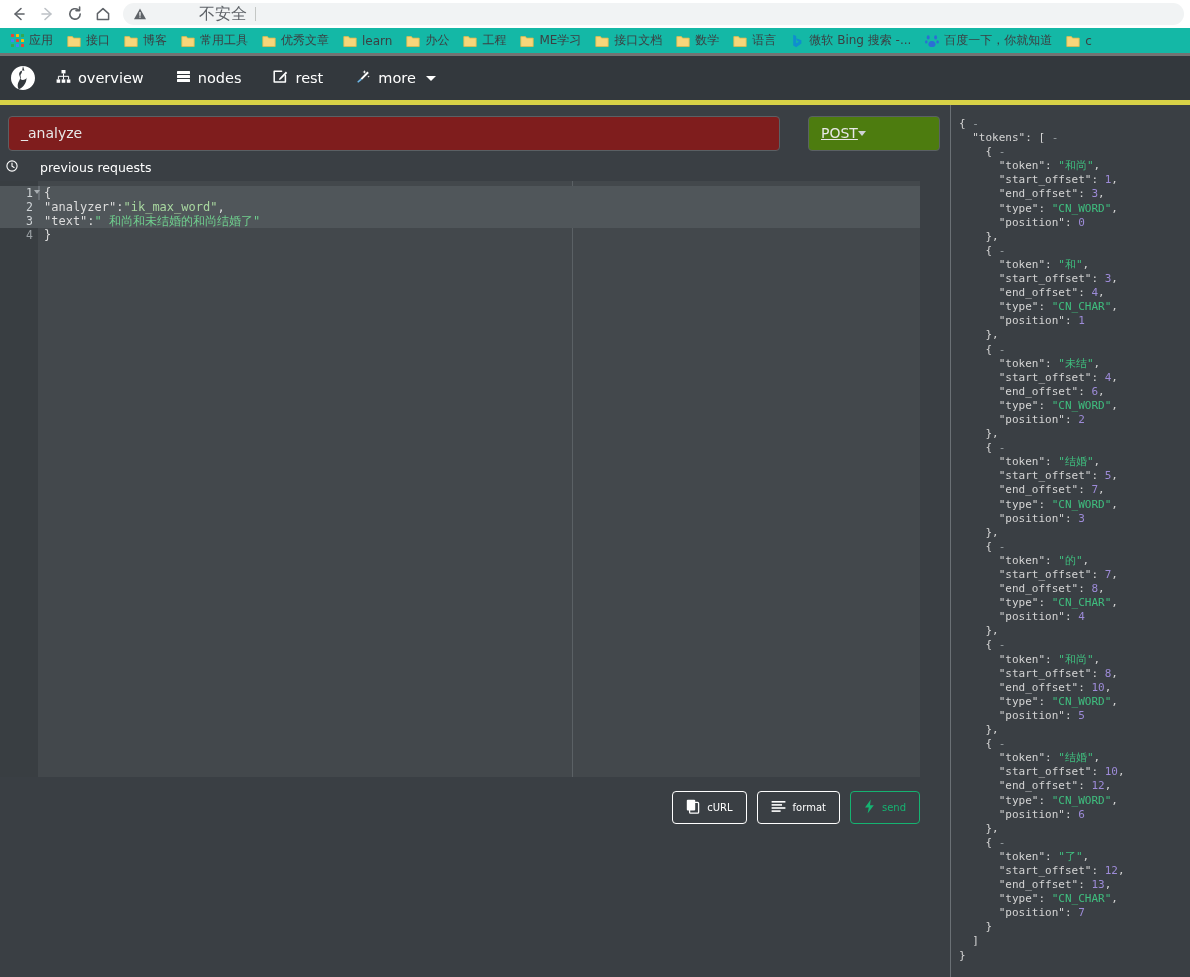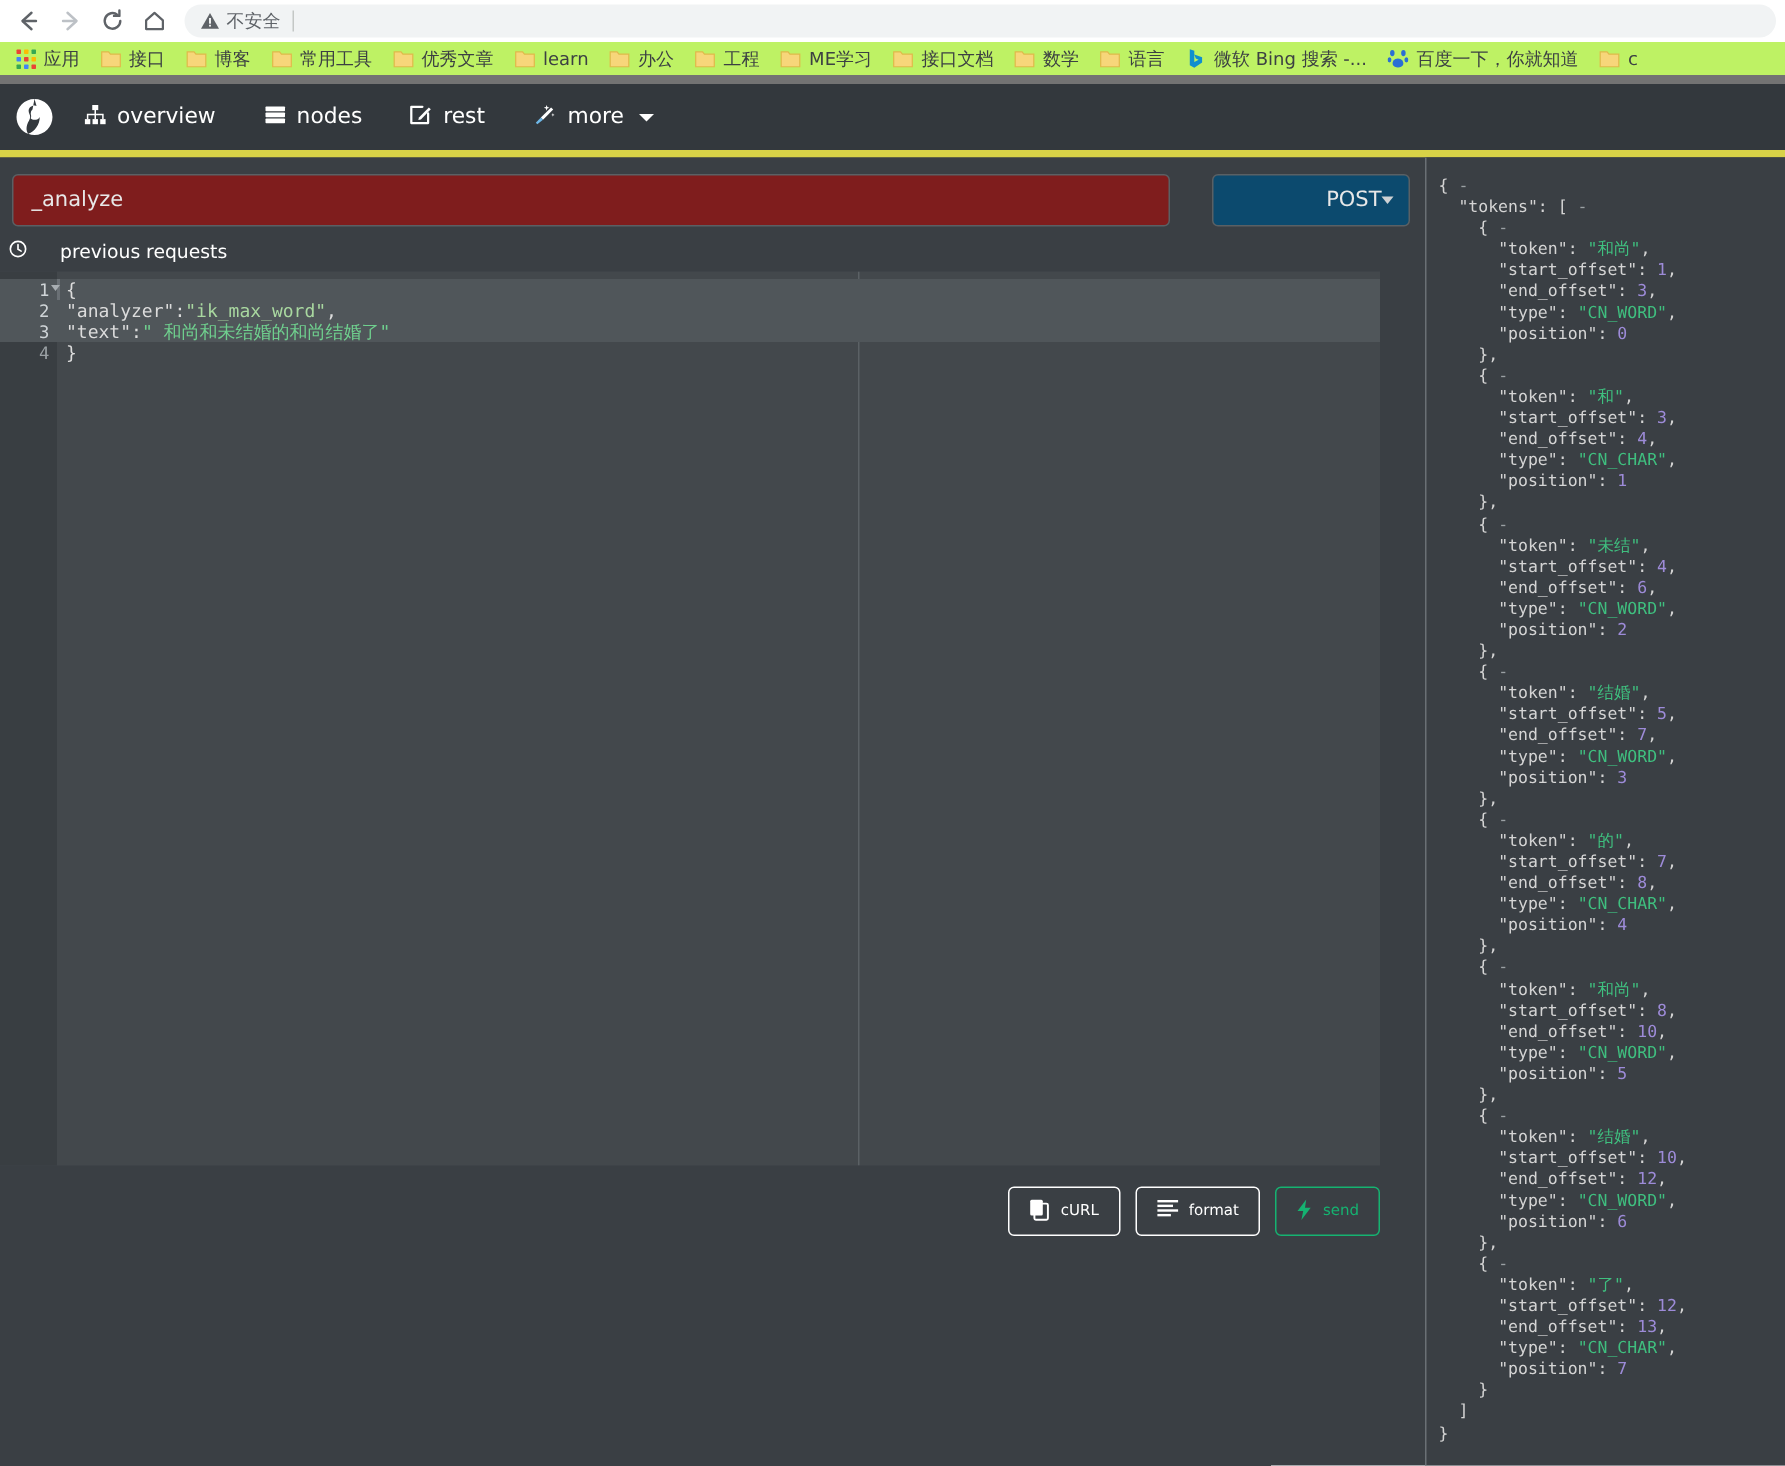--- a/index.html
+++ b/index.html
@@ -27,36 +27,37 @@
 
   #omnibox {
     flex: 1 1 auto; height: 22px; margin-left: 5px;
     background: #f1f3f4; border-radius: 11px;
     display: flex; align-items: center; padding: 0 10px;
     min-width: 0;
   }
   #not-secure-wrap { display: flex; align-items: center; flex: 0 0 auto; }
   #warn-icon { margin-right: 4px; display: block; }
   .notsecure-text {
-    font-size: 12px; color: #5f6368; white-space: nowrap;
-    font-family: "DejaVu Sans", sans-serif;
+    font-size: 16px; color: #5f6368; white-space: nowrap;
+    font-family: "DejaVu Sans", sans-serif;
+    margin-left: 48px;
   }
   .omni-sep {
     width: 1px; height: 14px; background: #c4c7c5; margin: 0 8px; flex: 0 0 auto;
   }
   #url-text {
     font-size: 12.5px; color: #202124; white-space: nowrap;
     overflow: hidden; text-overflow: clip;
     font-family: "DejaVu Sans", sans-serif;
   }
 
   #bookmarks {
     height: 28px; display: flex; align-items: center;
-    padding: 0 4px; background: #bef264;
-    border-bottom: 6px solid #737373;
+    padding: 0 4px; background: #14b8a6;
+    border-bottom: 3px solid #737373;
     overflow: hidden; white-space: nowrap;
   }
   .bm {
     display: flex; align-items: center; gap: 5px;
     padding: 2px 7px; flex: 0 0 auto; height: 24px;
   }
   .bm-label {
     font-size: 12px; color: #3c4043; white-space: nowrap;
     font-family: "DejaVu Sans", sans-serif;
   }
@@ -108,25 +109,26 @@
   #path-input {
     flex: 1 1 auto; height: 35px;
     background: #7f1d1d; border: 1px solid #5a6064; border-radius: 4px;
     color: #e8e8e8; font-size: 14px; padding: 14px 12px;
     font-family: "DejaVu Sans", sans-serif;
     display: flex; align-items: center;
     margin-right: 28px;
   }
   #method-select {
     width: 132px; height: 35px; flex: 0 0 auto;
-    background: #0c4a6e; border: 1px solid #5a6064; border-radius: 4px;
+    background: #4d7c0f; border: 1px solid #5a6064; border-radius: 4px;
     color: #e8e8e8; font-size: 14px;
-    display: flex; align-items: center; justify-content: flex-end;
+    display: flex; align-items: center; justify-content: flex-start;
     padding: 0 10px 0 12px;
     font-family: "DejaVu Sans", sans-serif;
+    text-decoration: underline;
   }
   #method-select .caret {
     width: 0; height: 0; border-left: 4px solid transparent;
     border-right: 4px solid transparent; border-top: 5px solid #cfd2d4;
   }
 
   #prev-requests {
     display: flex; align-items: flex-end; gap: 22px;
     padding: 9px 0 6px 6px; color: #ffffff; font-size: 12.5px;
     font-family: "DejaVu Sans", sans-serif;

